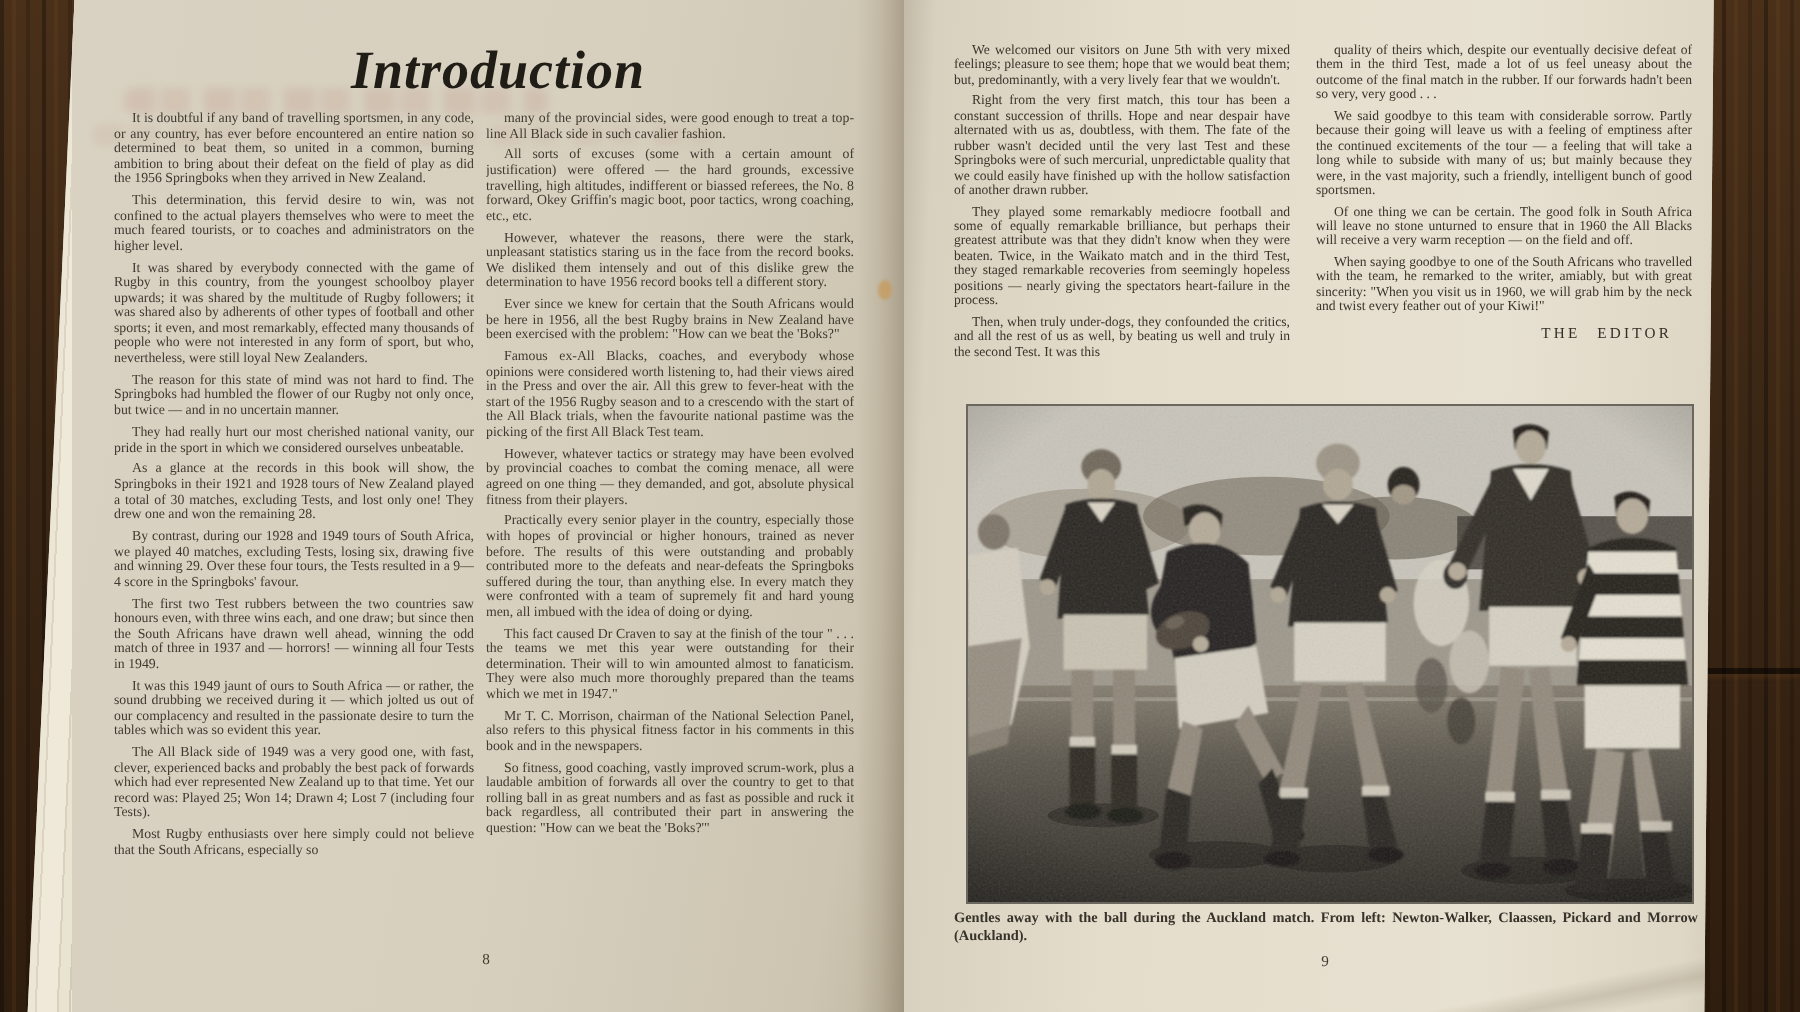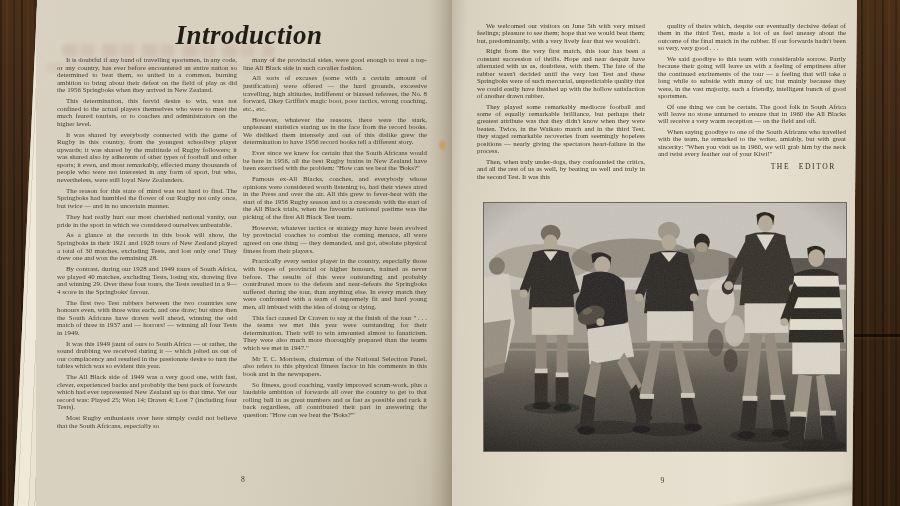--- a/index.html
+++ b/index.html
@@ -278,16 +278,17 @@
               <path d="M309,214 L305,246 L321,248 L324,218 Z" fill="#2c2823"></path>
               <path d="M350,212 L356,244 L341,247 L338,216 Z" fill="#2c2823"></path>
               <rect x="308" y="212" width="16" height="5" fill="#ccc6b7"></rect>
                 <rect x="338" y="211" width="16" height="5" fill="#ccc6b7"></rect>
             </g>
           </g>
           <rect width="364" height="252" fill="url(#vig)"></rect>
           <rect width="364" height="252" filter="url(#noise)" opacity="0.15"></rect>
         </svg>
       </figure>
+      <p class="caption">Gentles away with the ball during the Auckland match. From left: Newton-Walker, Claassen, Pickard and Morrow (Auckland).</p>
       <div class="pagenum">9</div>
     </div>
   </div>
 </div>
 
 </body></html>

